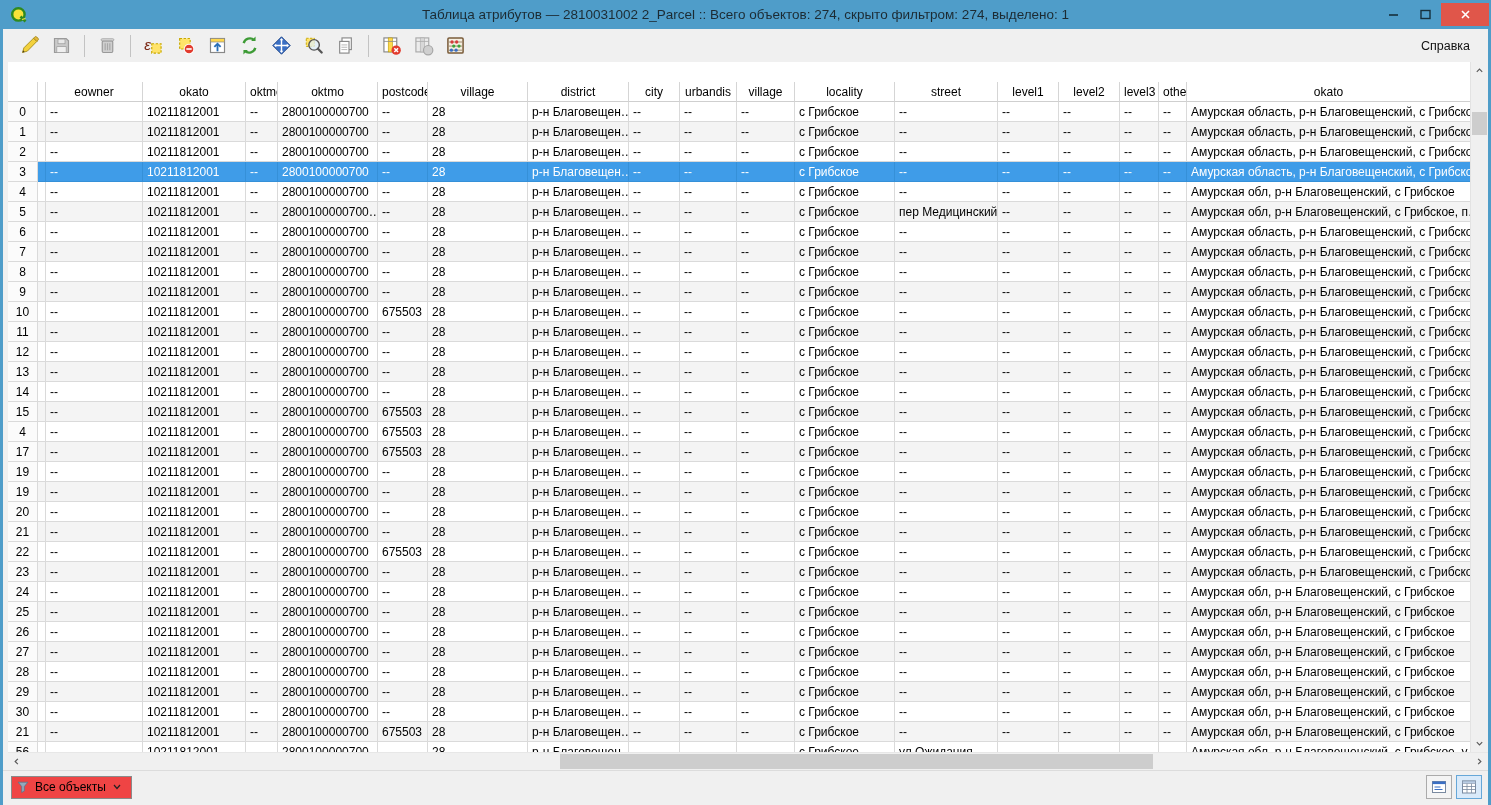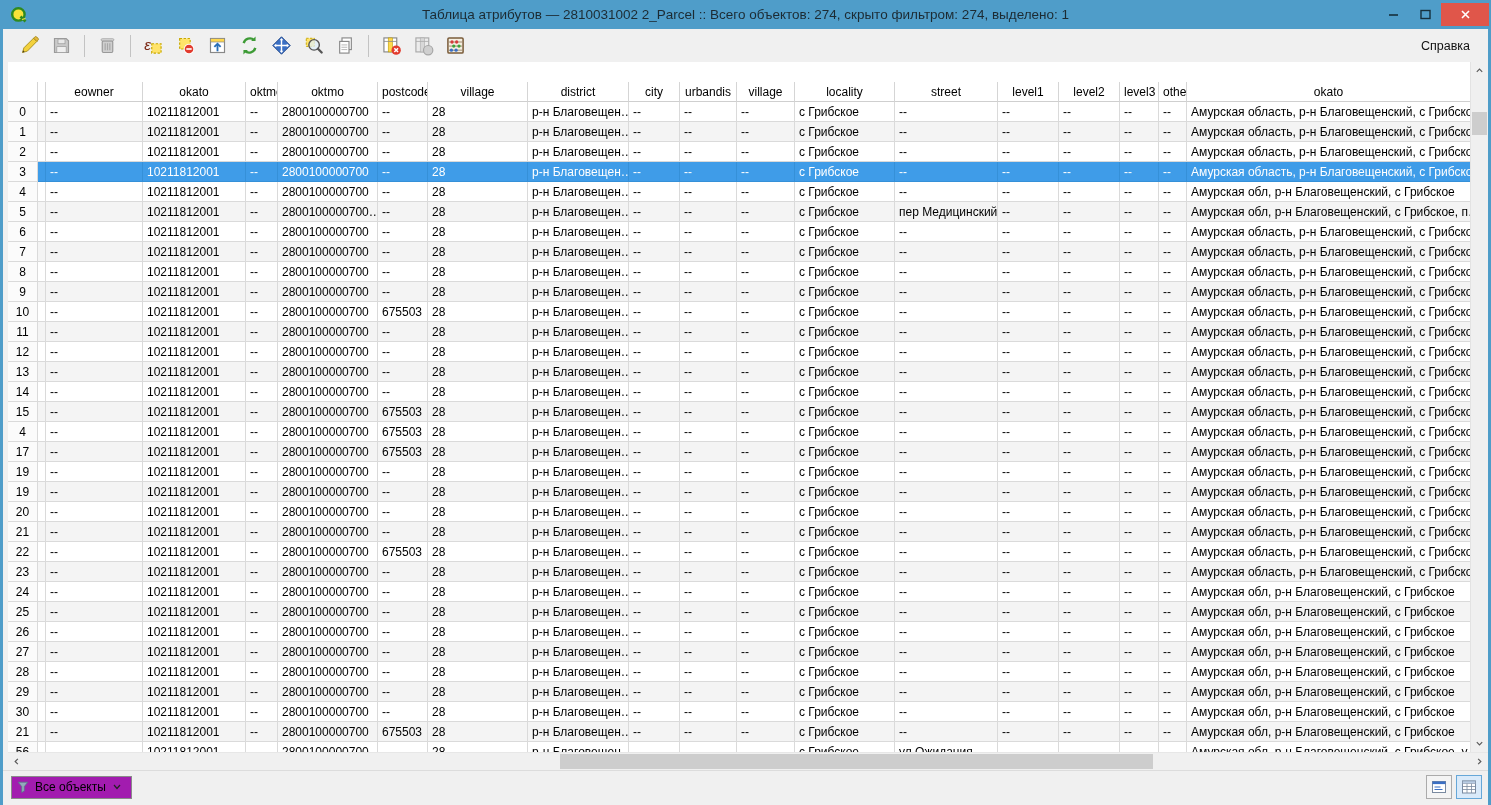--- a/index.html
+++ b/index.html
@@ -94,21 +94,21 @@
   .htrack { flex:1; position:relative; }
   .hthumb { position:absolute; left:37%; width:41%; top:1px; height:15px; background:#cdcdcd; }
   
   .statusbar {
     flex:1; display:flex; align-items:center;
     padding:4px 6px 6px 8px; border-top:1px solid #dcdcdc; background:#f0f0f0;
   }
   .filter-btn {
     display:flex; align-items:center; gap:5px;
     height:23px; padding:1px 10px 1px 4px;
-    background:#a21caf; border:1px solid #8a8a8a;
+    background:#ef4444; border:1px solid #8a8a8a;
     font-size:12px; color:#000; font-family:"Liberation Sans",sans-serif;
   }
   .filter-btn svg.funnel { width:14px; height:14px; }
   .filter-caret { width:8px; height:6px; margin-left:2px; }
   .view-toggles { margin-left:auto; display:flex; gap:4px; }
   .view-btn {
     width:26px; height:24px; display:flex; align-items:center; justify-content:center;
     background:#f4f4f4; border:1px solid #ababab; padding:0;
   }
   .view-btn svg { width:18px; height:18px; }

